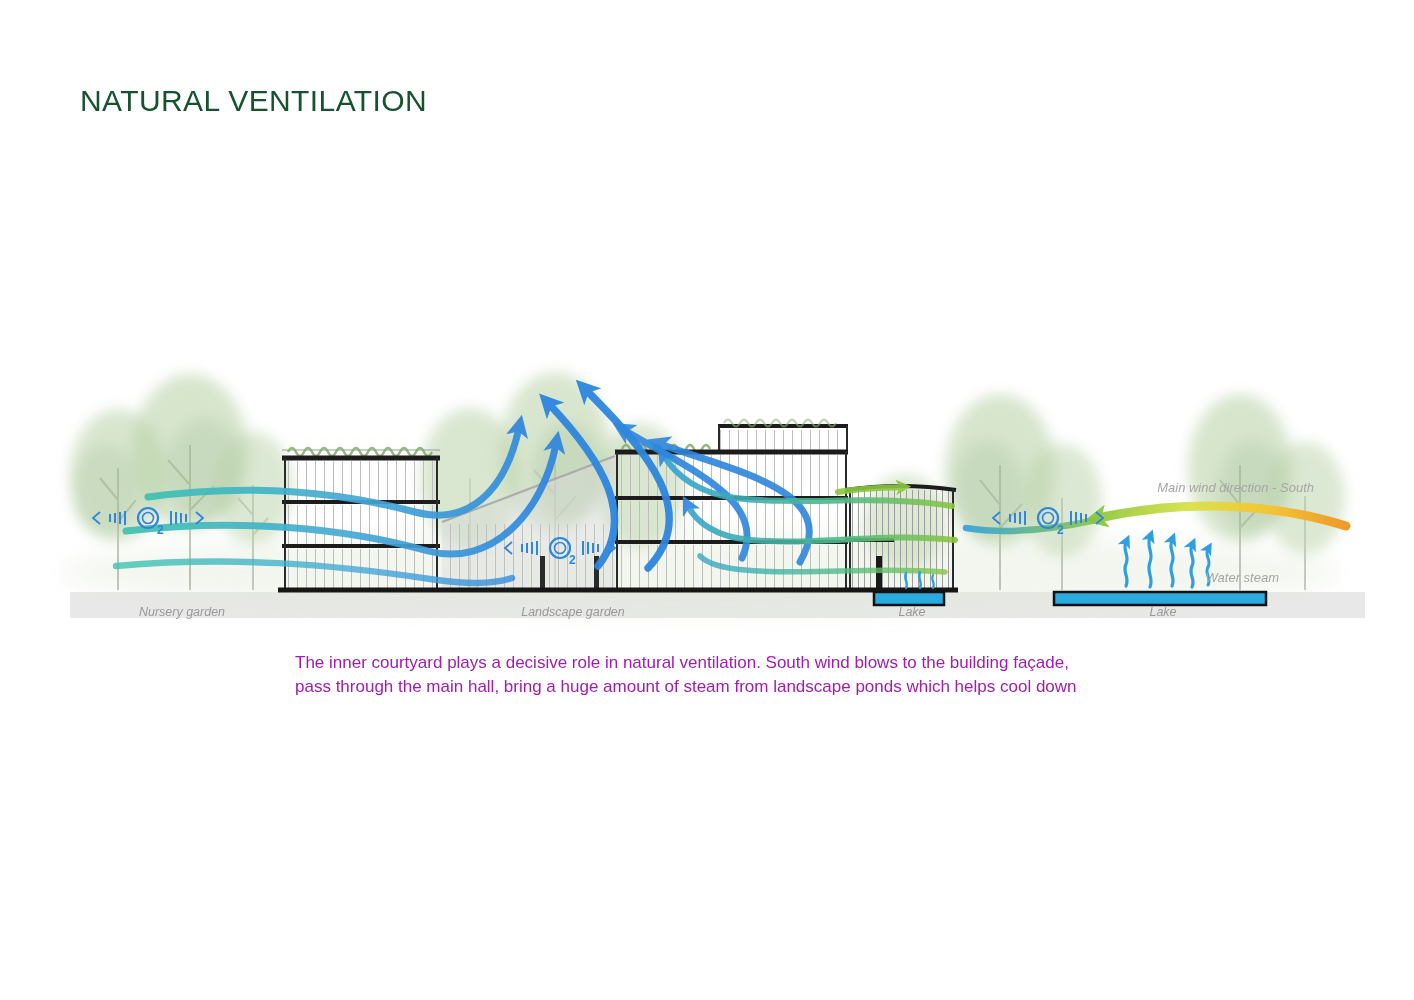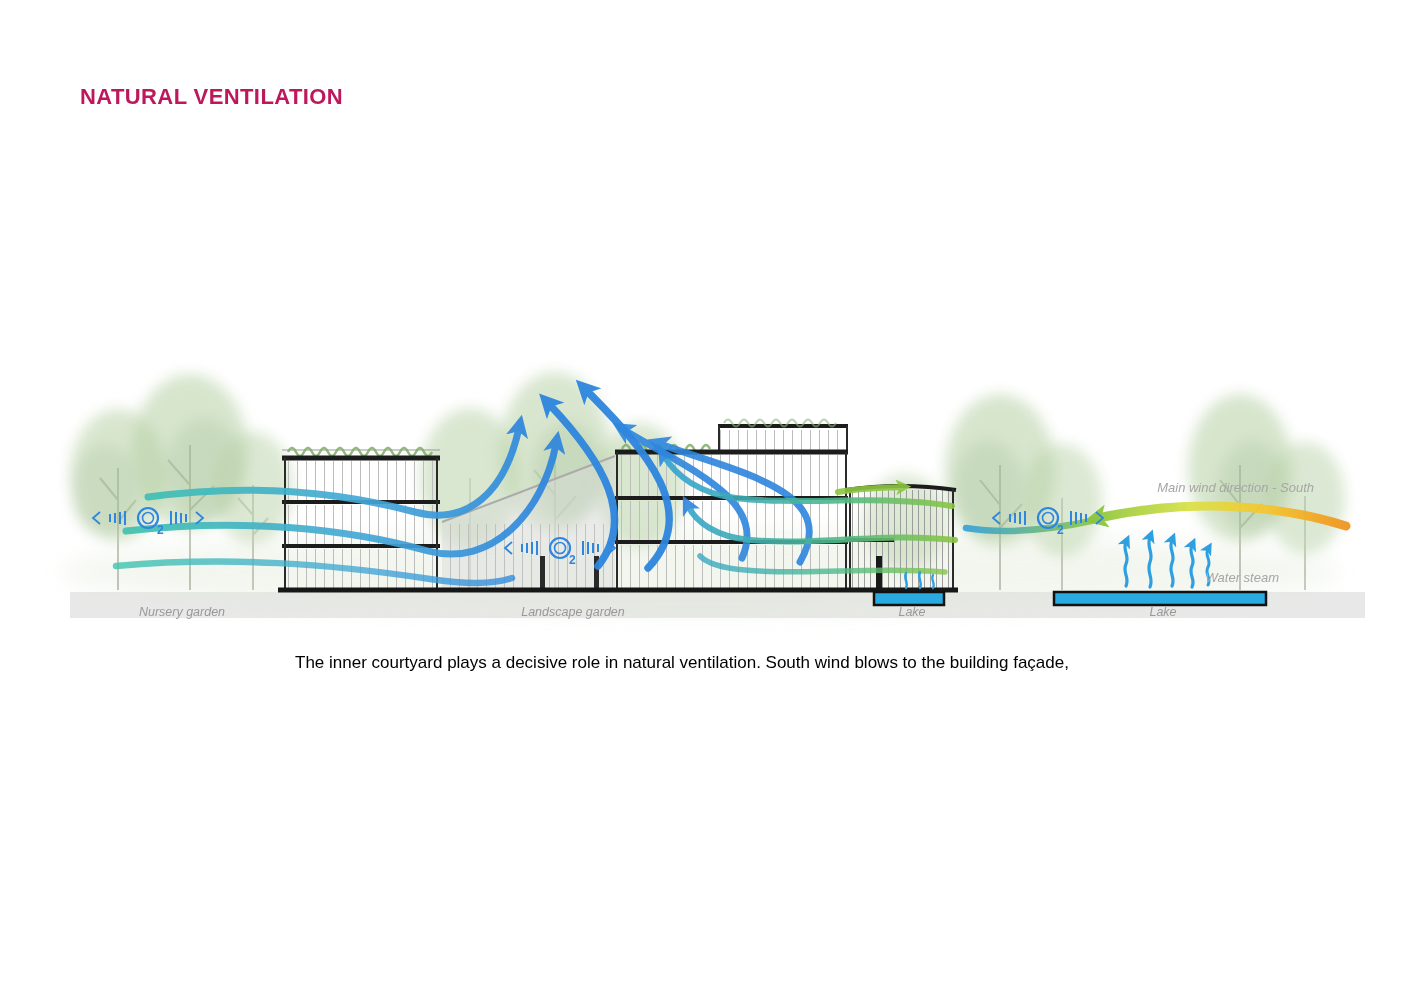--- a/index.html
+++ b/index.html
@@ -5,26 +5,26 @@
   html,body{margin:0;padding:0;background:#ffffff;}
   .page{
     position:relative;
     width:1414px;height:1000px;
     background:#ffffff;
     overflow:hidden;
     font-family:"Liberation Sans","DejaVu Sans",sans-serif;
   }
   .title{
     position:absolute;left:80px;top:84px;
-    font-size:22px;font-weight:bold;letter-spacing:.4px;
-    color:#be185d;
+    font-size:30px;font-weight:normal;letter-spacing:.4px;
+    color:#14532d;
   }
   .caption{
     position:absolute;left:295px;top:651px;width:840px;
-    font-size:17px;line-height:23.5px;color:#000000;
+    font-size:17px;line-height:23.5px;color:#a21caf;
   }
   svg{position:absolute;left:0;top:0;}
   svg text{font-family:"Liberation Sans","DejaVu Sans",sans-serif;}
 </style>
 </head>
 <body>
 
 <div class="page">
 
   <div class="title">NATURAL VENTILATION</div>
@@ -302,15 +302,16 @@
       <text x="573" y="616" text-anchor="middle" font-size="12.5" font-style="italic" fill="#999999">Landscape garden</text>
       <text x="912" y="616" text-anchor="middle" font-size="12.5" font-style="italic" fill="#999999">Lake</text>
       <text x="1163" y="616" text-anchor="middle" font-size="12.5" font-style="italic" fill="#999999">Lake</text>
       <text x="1314" y="492" text-anchor="end" font-size="13" font-style="italic" fill="#a6a6a6">Main wind direction - South</text>
       <text x="1279" y="582" text-anchor="end" font-size="13" font-style="italic" fill="#a6a6a6">Water steam</text>
     </g>
   </svg>
 
   <div class="caption">
     <div>The inner courtyard plays a decisive role in natural ventilation. South wind blows to the building façade,</div>
+    <div>pass through the main hall, bring a huge amount of steam from landscape ponds which helps cool down</div>
   </div>
 
 </div>
 
 </body></html>

